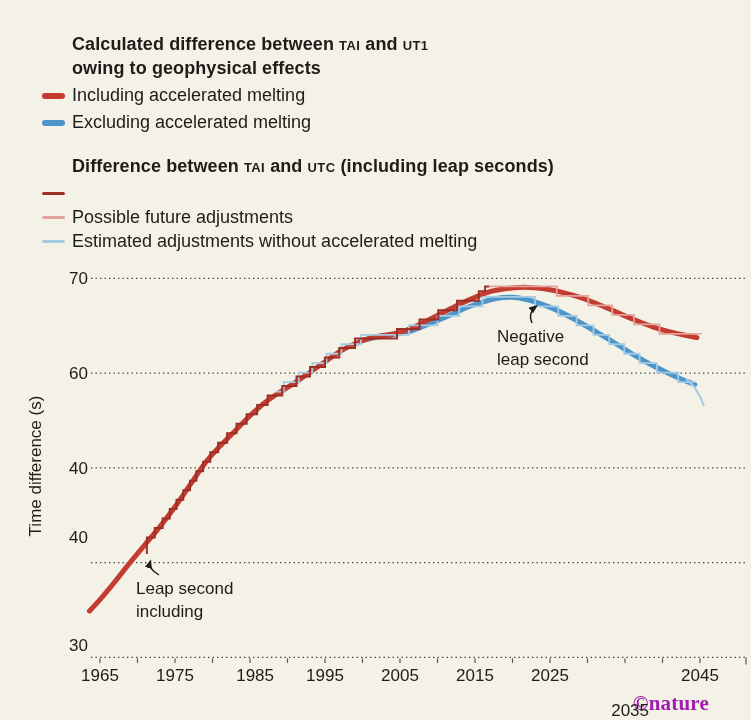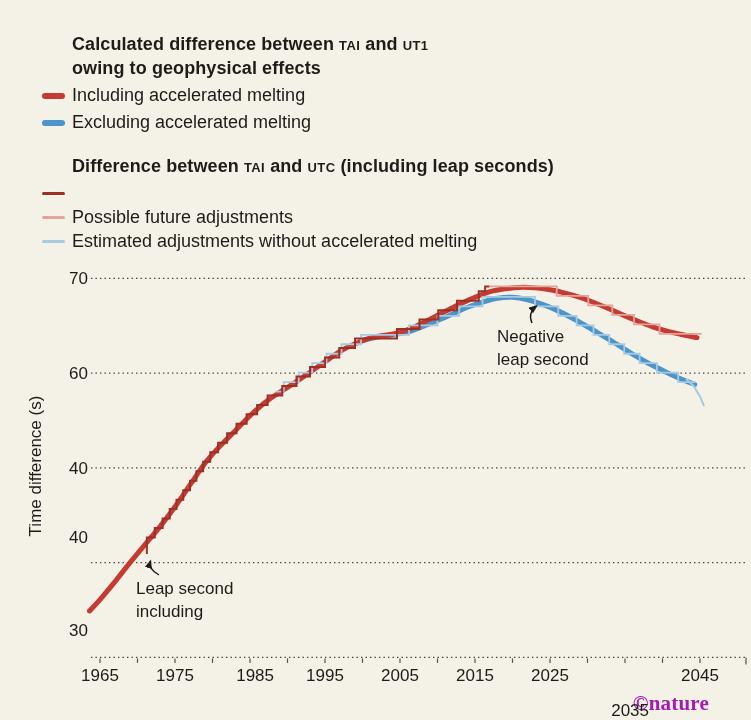--- a/index.html
+++ b/index.html
@@ -136,21 +136,21 @@
     <div>leap second</div>
   </div>
 
   <div class="nature-mark">©nature</div>
 
   <div id="ticks">
       <div class="ytick" style="left: 52px; top: 269.4px;">70</div>
       <div class="ytick" style="left: 52px; top: 364.15px;">60</div>
       <div class="ytick" style="left: 52px; top: 458.9px;">40</div>
       <div class="ytick" style="left: 52px; top: 528px;">40</div>
-      <div class="ytick" style="left: 52px; top: 621px;">30</div>
+      <div class="ytick" style="left: 52px; top: 636px;">30</div>
       <div class="xtick" style="left: 76px; top: 666px;">1965</div>
       <div class="xtick" style="left: 151px; top: 666px;">1975</div>
       <div class="xtick" style="left: 226px; top: 666px; text-align: right;">1985</div>
       <div class="xtick" style="left: 301px; top: 666px;">1995</div>
       <div class="xtick" style="left: 376px; top: 666px;">2005</div>
       <div class="xtick" style="left: 451px; top: 666px;">2015</div>
       <div class="xtick" style="left: 526px; top: 666px;">2025</div>
       <div class="xtick" style="left: 601px; top: 701px; text-align: right;">2035</div>
       <div class="xtick" style="left: 676px; top: 666px;">2045</div>
     </div>

